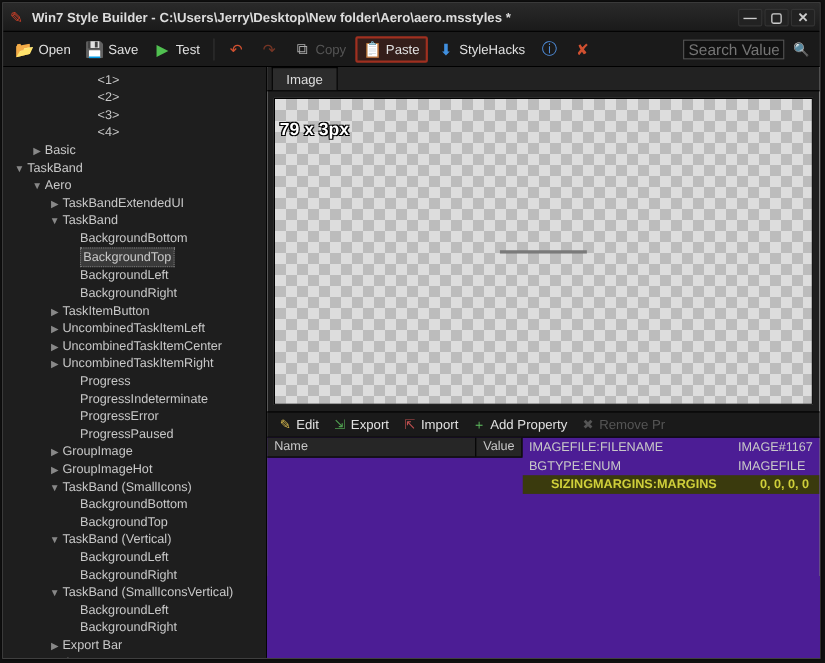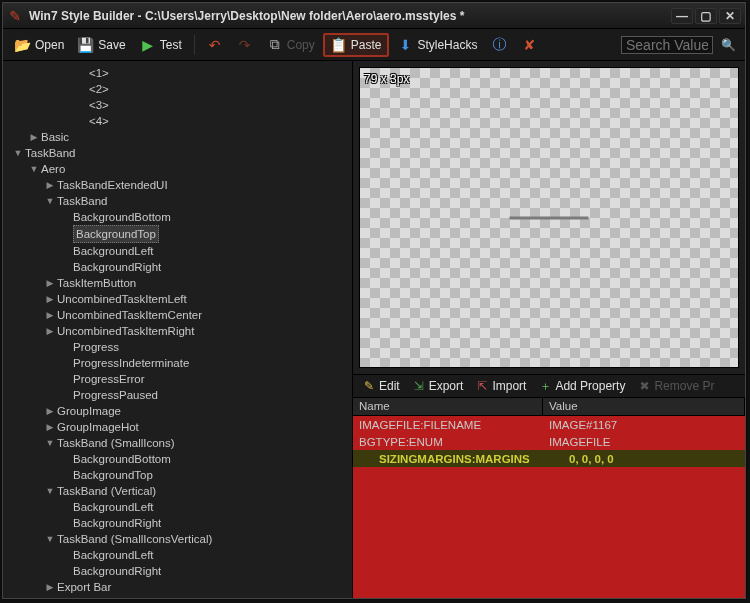--- a/index.html
+++ b/index.html
@@ -33,27 +33,27 @@
   .preview { flex: 1; margin: 6px; border: 1px solid #000; background-color: #ddd;
     background-image:
       linear-gradient(45deg,#bcbcbc 25%,transparent 25%),
       linear-gradient(-45deg,#bcbcbc 25%,transparent 25%),
       linear-gradient(45deg,transparent 75%,#bcbcbc 75%),
       linear-gradient(-45deg,transparent 75%,#bcbcbc 75%);
     background-size: 20px 20px;
     background-position: 0 0, 0 10px, 10px -10px, -10px 0;
     position: relative; min-height: 100px;
   }
-  .dim-label { position: absolute; top: 4px; left: 4px; color: #fff; font-size: 12px; font-weight: normal; text-shadow: 1px 1px 0 #000, -1px -1px 0 #000, 1px -1px 0 #000, -1px 1px 0 #000; }
+  .dim-label { position: absolute; top: 20px; left: 4px; color: #fff; font-size: 16px; font-weight: bold; text-shadow: 1px 1px 0 #000, -1px -1px 0 #000, 1px -1px 0 #000, -1px 1px 0 #000; }
   .preview .sample { position: absolute; top: 50%; left: 50%; width: 79px; height: 3px; background: #7a7a7a; transform: translate(-50%,-50%); }
   .prop-toolbar { height: 24px; display: flex; align-items: center; gap: 2px; border-top: 1px solid #000; border-bottom: 1px solid #000; padding: 0 4px; background: #1a1a1a; }
   .pbtn { display: flex; align-items: center; gap: 3px; padding: 2px 5px; color: #e0e0e0; cursor: pointer; font-size: 12px; }
   .pbtn.disabled { color: #555; }
   .pbtn .ic { width: 14px; height: 14px; display: flex; align-items: center; justify-content: center; font-size: 12px; }
-  .prop-table { height: 200px; display: flex; flex-direction: column; background: #b91c1c; justify-content: center; }
+  .prop-table { height: 200px; display: flex; flex-direction: row; background: #4c1d95; justify-content: center; }
   .pt-head { display: flex; height: 18px; background: #262626; border-bottom: 1px solid #000; }
   .pt-head .col { padding: 2px 6px; color: #c8c8c8; font-size: 11.5px; border-right: 1px solid #000; }
   .col-name { width: 190px; }
   .col-value { flex: 1; }
   .pt-body { flex: 1; overflow: auto; }
   .pt-row { display: flex; height: 17px; align-items: center; }
   .pt-row .c { padding: 1px 6px; font-size: 11.5px; }
   .pt-row .c.name { width: 190px; color: #c8c8c8; }
   .pt-row .c.value { flex: 1; color: #c8c8c8; }
   .pt-row.hl { background: #3a3a0d; padding-left: 20px; }
@@ -341,20 +341,23 @@
               <div class="row">
                 <span class="tw">▶</span>
                 <span class="lbl">Basic</span>
               </div>
             </li>
           </ul>
         </div>
     </div>
 
     <div class="right-pane">
+      <div class="tab-row">
+        <div class="tab">Image</div>
+      </div>
       <div class="preview">
         <div class="dim-label">79 x 3px</div>
         <div class="sample"></div>
       </div>
       <div class="prop-toolbar">
         <div class="pbtn">
           <span class="ic ic-edit">✎</span>
           <span>Edit</span>
         </div>
         <div class="pbtn">

